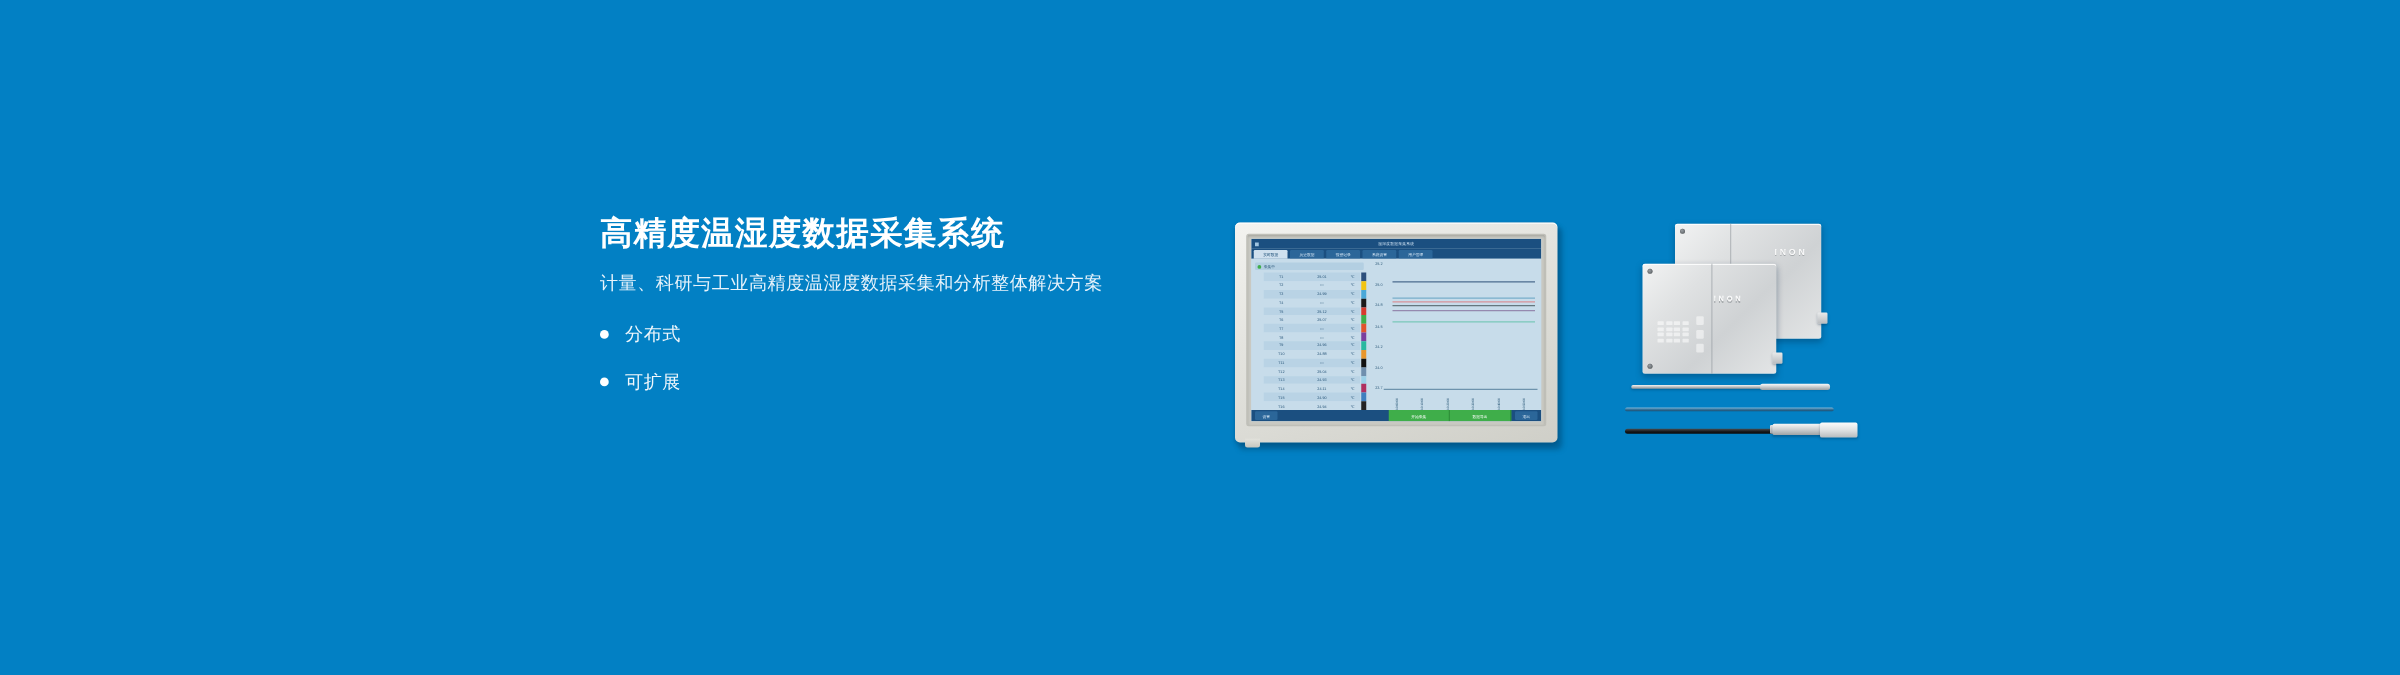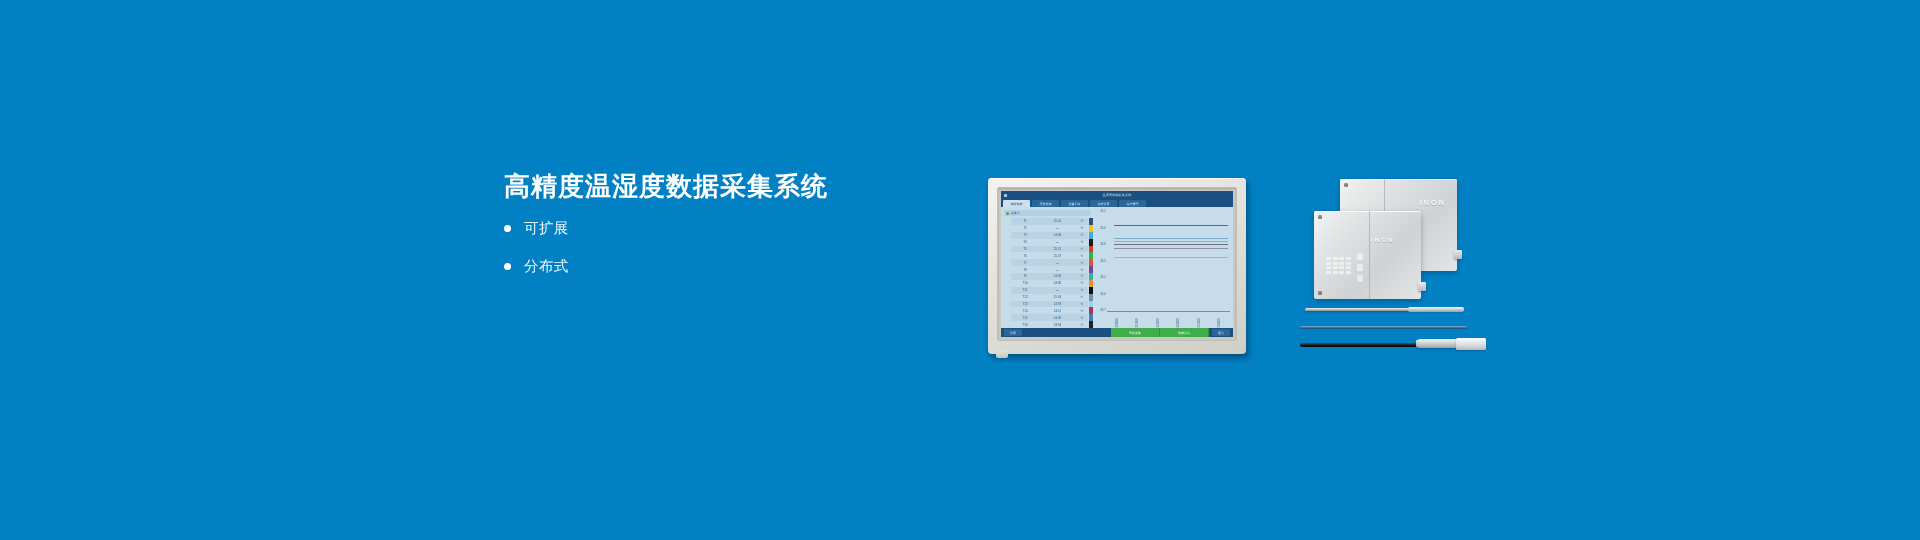--- a/index.html
+++ b/index.html
@@ -5,21 +5,21 @@
   html,body{margin:0;padding:0;}
   body{
     width:1920px;height:540px;overflow:hidden;
     background:#0280c4;
     font-family:"Liberation Sans","DejaVu Sans",sans-serif;
     -webkit-font-smoothing:antialiased;
   }
   .banner{position:relative;width:1920px;height:540px;background:#0280c4;overflow:hidden;}
 
   
-  .copy{position:absolute;left:504px;top:172px;width:470px;}
+  .copy{position:absolute;left:480px;top:172px;width:470px;}
   .headline{
     font-size:26px;font-weight:bold;color:#ffffff;letter-spacing:1px;
     line-height:1.1;margin:0 0 18px 0;white-space:nowrap;
   }
   .subhead{
     font-size:14.5px;color:#e8f3fb;letter-spacing:.4px;
     line-height:1.2;margin:0 0 22px 0;white-space:nowrap;font-weight:400;
   }
   .bullets{list-style:none;margin:0;padding:0;}
   .bullet{display:flex;align-items:center;margin-bottom:19px;}
@@ -198,28 +198,29 @@
     background:linear-gradient(180deg,#eceeee,#a9aeb1);
   }
 </style>
 </head>
 <body>
 
 <div class="banner">
 
   <div class="copy">
     <h1 class="headline">高精度温湿度数据采集系统</h1>
+    <p class="subhead">计量、科研与工业高精度温湿度数据采集和分析整体解决方案</p>
     <ul class="bullets">
       <li class="bullet">
         <span class="dot"></span>
-        <span class="bullet-label">可扩展</span>
+        <span class="bullet-label">分布式</span>
       </li>
       <li class="bullet">
         <span class="dot"></span>
-        <span class="bullet-label">分布式</span>
+        <span class="bullet-label">可扩展</span>
       </li>
     </ul>
   </div>
 
   <div class="monitor-wrap">
     <div class="monitor-shadow"></div>
     <div class="monitor">
       <div class="monitor-inner">
         <div class="screen">
 

